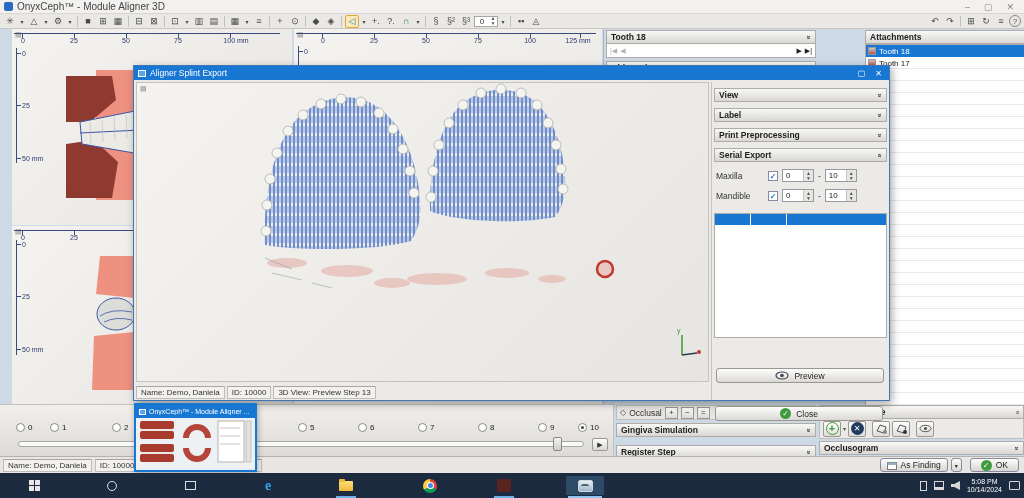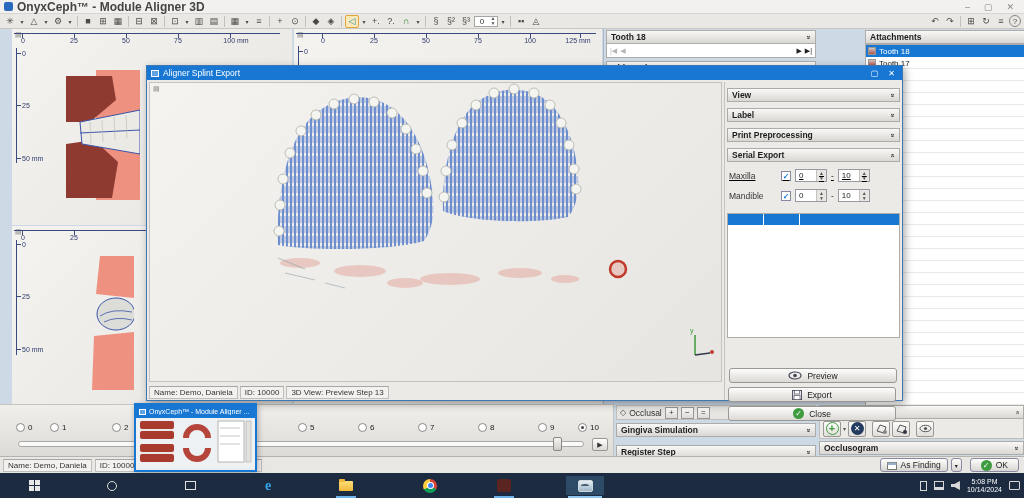--- a/index.html
+++ b/index.html
@@ -4,21 +4,21 @@
 <style>
   * { margin:0; padding:0; box-sizing:border-box; }
   html,body { width:1024px; height:498px; overflow:hidden; }
   body { font-family:"Liberation Sans", sans-serif; background:#cdd9e5; position:relative; }
   .abs { position:absolute; }
   .flex { display:flex; align-items:center; }
 
   
   .titlebar { left:0; top:0; width:1024px; height:14px; background:#f2f1ef; border-bottom:1px solid #d8d6d2; display:flex; align-items:center; padding:0 4px; z-index:2; }
   .titlebar .appico { width:9px; height:9px; background:#2a6bc0; border-radius:2px; margin-right:4px; }
-  .titlebar .ttl { font-size:12px; color:#444;font-weight:bold; }
+  .titlebar .ttl { font-size:10px; color:#444; }
   .wctl { margin-left:auto; display:flex; gap:14px; padding-right:6px; }
   .wctl span { font-size:9px; color:#888; line-height:10px; cursor:default; }
 
   .toolbar { left:0; top:14px; width:1024px; height:15px; background:linear-gradient(#efede a,#e7e5e1); background-color:#eae8e4; border-bottom:1px solid #c9c7c3; display:flex; align-items:center; padding:0 3px; gap:1px; z-index:2; }
   .tbtn { width:14px; height:13px; display:flex; align-items:center; justify-content:center; font-size:9px; color:#4a4a48; border-radius:2px; }
   .tbtn.small { width:8px; font-size:6px; }
   .tsep { width:1px; height:11px; background:#c2c0bc; margin:0 2px; }
   .tbtn.active { background:#fce8b8; border:1px solid #e0a83c; color:#1b7fb4; }
   .tspin { display:flex; align-items:center; border:1px solid #a8a6a2; background:#fff; height:11px; }
   .tspin .val { width:14px; font-size:8px; text-align:center; color:#333; }
@@ -40,21 +40,21 @@
   .chev.up { transform:rotate(-90deg); }
   .viewport { background:linear-gradient(135deg,#f4f3f0,#e6e5e1); }
 
   .attach-list { background:repeating-linear-gradient(to bottom,#ffffff 0 11px,#e9e9e7 11px 12px); border:1px solid #aeaca8; }
   .arow { height:12px; display:flex; align-items:center; font-size:8px; color:#222; padding:0 2px; gap:3px; }
   .arow.sel { background:#1777d3; color:#fff; }
   .aicon { width:8px; height:8px; border:1px solid #9a9896; background:linear-gradient(#c9c9cf,#b05548); }
   .scroll { background:#f1f0ee; border:1px solid #c5c3bf; display:flex; flex-direction:column; justify-content:space-between; align-items:center; font-size:6px; color:#666; }
 
   
-  .dialog { left:133px; top:65px; width:757px; height:336px; background:#ebeae7; border:1px solid #3f77b5; box-shadow:2px 3px 8px rgba(0,0,0,.35); z-index:10;margin-left:13px; }
+  .dialog { left:133px; top:65px; width:757px; height:336px; background:#ebeae7; border:1px solid #3f77b5; box-shadow:2px 3px 8px rgba(0,0,0,.35); z-index:10; }
   .dtitle { height:14px; background:#1777d3; display:flex; align-items:center; padding:0 4px; gap:4px; }
   .dtitle .dico { width:8px; height:7px; border:1px solid #fff; background:#5ea3e4; }
   .dtitle .txt { font-size:8.5px; color:#fff; }
   .dtitle .dwc { margin-left:auto; display:flex; gap:10px; padding-right:3px; }
   .dtitle .dwc span { color:#fff; font-size:8px; }
   .dstat { display:flex; gap:2px; padding:2px; }
   .sbox { background:#f2f1ef; border:1px solid #c0beba; border-top-color:#a8a6a2; font-size:8px; color:#333; padding:1px 4px; white-space:nowrap; }
   .spin { display:flex; height:13px; border:1px solid #9a98a0; background:#fff; }
   .spin .v { width:20px; font-size:8px; color:#222; display:flex; align-items:center; padding-left:3px; }
   .spin .a { width:10px; border-left:1px solid #c5c3bf; display:flex; flex-direction:column; align-items:center; justify-content:center; font-size:5px; color:#555; line-height:5px; background:#e8e6e2; }
@@ -511,21 +511,21 @@
     </div>
     <div class="phead" style="margin-top:6px;">
       <span>Print Preprocessing</span>
       <span class="chev down">»</span>
     </div>
     <div class="phead" style="margin-top:6px;">
       <span>Serial Export</span>
       <span class="chev up">»</span>
     </div>
 
-    <div class="flex" style="margin-top:6px; height:15px; gap:4px; padding:0 2px;text-decoration:underline;">
+    <div class="flex" style="margin-top:6px; height:15px; gap:4px; padding:0 2px;">
       <span class="lbl" style="width:48px;">Maxilla</span>
       <div class="cbx">✓</div>
       <div class="spin">
         <div class="v">0</div>
         <div class="a">
             <span>▲</span>
             <span>▼</span>
           </div>
       </div>
       <span class="lbl">-</span>
@@ -567,28 +567,20 @@
       <div style="height:112px; background:#fff;"></div>
     </div>
 
     <div class="dbtn" style="position:absolute; left:4px; top:286px; width:168px; height:15px;">
       <svg width="14" height="9" viewBox="0 0 14 9">
           <ellipse cx="7" cy="4.5" rx="6" ry="3.5" fill="none" stroke="#445" stroke-width="1.2"></ellipse>
           <circle cx="7" cy="4.5" r="1.8" fill="#445"></circle>
         </svg>
       <span>Preview</span>
     </div>
-  </div>
-  <div class="dbtn" style="position:absolute; left:581px; top:321px; width:168px; height:15px;">
-    <svg width="10" height="10" viewBox="0 0 10 10">
-        <rect x="0.5" y="0.5" width="9" height="9" fill="#e8e8e4" stroke="#556" stroke-width="1"></rect>
-        <rect x="2.5" y="0.5" width="5" height="3.5" fill="#fff" stroke="#556" stroke-width="0.7"></rect>
-        <rect x="2" y="5.5" width="6" height="4" fill="#fff" stroke="#556" stroke-width="0.7"></rect>
-      </svg>
-    <span>Export</span>
   </div>
   <div class="dbtn" style="position:absolute; left:581px; top:340px; width:168px; height:15px;">
     <div class="gcheck">✓</div>
     <span>Close</span>
   </div>
 </div>
 
 <div class="abs miniwin">
   <div class="mtitle">
     <div class="mico"></div>

